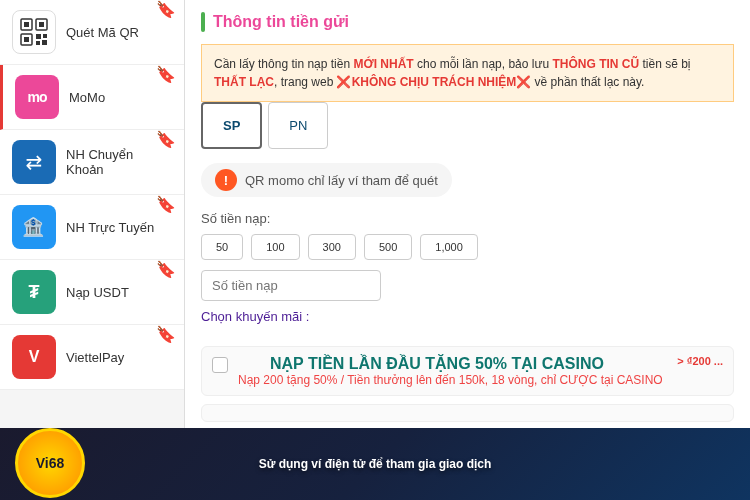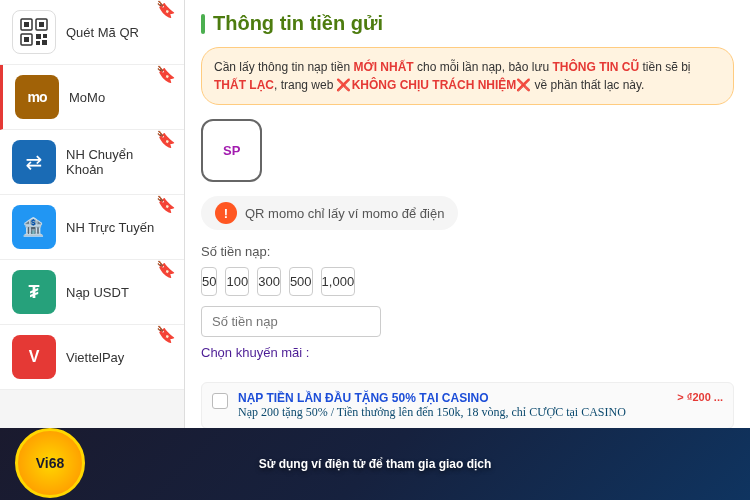--- a/index.html
+++ b/index.html
@@ -19,47 +19,47 @@
     .icon-qr { background: #fff; border: 1px solid #ddd; }
     .icon-momo { background: #ae2070; color: white; font-size: 22px; font-weight: bold; border-radius: 8px; }
     .icon-bank { background: #1a6bb5; color: white; border-radius: 8px; font-size: 20px; }
     .icon-online { background: #2196f3; color: white; border-radius: 8px; font-size: 20px; }
     .icon-usdt { background: #26a17b; color: white; border-radius: 8px; font-size: 18px; font-weight: bold; }
     .icon-viettel { background: #e53935; color: white; border-radius: 8px; font-size: 18px; }
 
     
     .content { flex: 1; background: #fff; overflow-y: auto; padding: 12px 16px; }
 
-    .section-title { display: flex; align-items: center; font-size: 20px; font-weight: bold; color: #4d7c0f; margin-bottom: 12px; }
+    .section-title { display: flex; align-items: center; font-size: 16px; font-weight: bold; color: #ec4899; margin-bottom: 12px; }
     .section-title-bar { width: 4px; height: 20px; background: #4caf50; margin-right: 8px; border-radius: 2px; }
 
-    .warning-box { background: #fff3e0; border: 1px solid #ffcc80; border-radius: 18px; padding: 10px 12px; margin-bottom: 14px; font-size: 12px; color: #333; line-height: 1.5; }
+    .warning-box { background: #fff3e0; border: 1px solid #ffcc80; border-radius: 0; padding: 10px 12px; font-size: 12px; color: #333; line-height: 1.5; }
     .warning-box strong { color: #e53935; }
 
     .tabs-row { display: flex; gap: 6px; margin-bottom: 14px; }
-    .tab-btn { padding: 22px 20px; border: 1px solid #ccc; border-radius: 12px; background: #fff; font-size: 13px; cursor: pointer; font-weight: 500; color: #a21caf; }
+    .tab-btn { padding: 14px 20px; border: 1px solid #ccc; border-radius: 4px; background: #fff; font-size: 13px; cursor: pointer; font-weight: 500; color: #0c4a6e; }
     .tab-btn.active { background: #fff; border: 2px solid #666; font-weight: bold; }
 
     .notice-row { display: flex; align-items: center; background: #f5f5f5; border-radius: 20px; padding: 6px 14px; margin-bottom: 14px; font-size: 13px; color: #555; width: fit-content; }
     .notice-icon { width: 22px; height: 22px; background: #ff5722; border-radius: 50%; color: white; font-size: 13px; font-weight: bold; display: flex; align-items: center; justify-content: center; margin-right: 8px; flex-shrink: 0; }
 
     .amount-label { font-size: 13px; color: #555; margin-bottom: 8px; }
     .amount-btns { display: flex; gap: 8px; margin-bottom: 10px; flex-wrap: wrap; }
-    .amount-btn { padding: 6px 0; border: 1px solid #ccc; border-radius: 4px; background: #fff; font-size: 13px; cursor: pointer; color: #333; }
+    .amount-btn { padding: 6px 14px; border: 1px solid #ccc; border-radius: 4px; background: #fff; font-size: 11px; cursor: pointer; color: #333; }
 
     .amount-input { width: 180px; border: 1px solid #ccc; border-radius: 4px; padding: 7px 10px; font-size: 13px; color: #999; margin-bottom: 8px; }
 
     .min-max-text { font-size: 12px; color: #e53935; margin-bottom: 14px; }
 
     .promo-label { font-size: 13px; color: #4c1d95; margin-bottom: 22px; }
     .promo-item { display: flex; align-items: flex-start; border: 1px solid #eee; border-radius: 6px; padding: 8px 10px; margin-bottom: 8px; background: #fafafa; cursor: pointer; }
     .promo-checkbox { width: 16px; height: 16px; border: 1px solid #bbb; border-radius: 3px; margin-right: 10px; margin-top: 2px; flex-shrink: 0; background: #fff; }
     .promo-content { flex: 1; }
-    .promo-title { font-size: 12px; color: #1d4ed8; font-weight: bold; text-transform: uppercase; }
-    .promo-desc { font-size: 12px; color: #0c4a6e; font-family: Liberation Serif, serif; }
+    .promo-title { font-size: 16px; color: #0f766e; font-weight: bold; text-transform: uppercase; margin-left: 32px; }
+    .promo-desc { font-size: 12px; color: #ef4444; }
     .promo-badge { font-size: 11px; color: #e53935; font-weight: bold; white-space: nowrap; margin-left: 14px; }
 
     
     .footer-banner { height: 72px; background: linear-gradient(135deg, #1a1a2e 0%, #16213e 50%, #0f3460 100%); display: flex; align-items: center; justify-content: center; position: relative; overflow: hidden; flex-shrink: 0; }
     .footer-logo { position: absolute; left: 10px; bottom: 0; width: 80px; height: 76px; display: flex; align-items: flex-end; justify-content: center; }
     .logo-circle { width: 70px; height: 70px; background: radial-gradient(circle, #ffd700, #ff8c00); border-radius: 50%; display: flex; align-items: center; justify-content: center; font-size: 22px; font-weight: bold; color: #1a1a2e; border: 3px solid #ffd700; margin-bottom: 2px; }
     .footer-text { font-size: 12px; font-weight: bold; color: #fff; text-shadow: 0 2px 4px rgba(0,0,0,0.5); }
   </style>
 </head>
 <body>
@@ -80,21 +80,21 @@
       <rect x="17" y="17" width="5" height="5" fill="#333"></rect>
       <rect x="24" y="17" width="4" height="4" fill="#333"></rect>
       <rect x="17" y="24" width="4" height="4" fill="#333"></rect>
       <rect x="23" y="23" width="5" height="5" fill="#333"></rect>
     </svg>
         </div>
         <span class="sidebar-label">Quét Mã QR</span>
         <span class="bookmark-icon">🔖</span>
       </div>
       <div class="sidebar-item active">
-        <div class="sidebar-icon icon-momo" style="background: #a16207; align-items: center;">
+        <div class="sidebar-icon icon-momo" style="background: #ec4899; align-items: center;">
           <span style="color:white;font-weight:900;font-size:14px;letter-spacing:-1px;">mo</span>
         </div>
         <span class="sidebar-label">MoMo</span>
         <span class="bookmark-icon">🔖</span>
       </div>
       <div class="sidebar-item">
         <div class="sidebar-icon icon-bank" style="background: rgb(26, 107, 181);">
           <span style="color:white;font-size:20px;">⇄</span>
         </div>
         <span class="sidebar-label">NH Chuyển Khoản</span>
@@ -129,25 +129,26 @@
       <span>Thông tin tiền gửi</span>
     </div>
 
     <div class="warning-box">
       <span>Cần lấy thông tin nạp tiền <strong>MỚI NHẤT</strong> cho mỗi lần nạp, bảo lưu <strong>THÔNG TIN CŨ</strong> tiền sẽ bị <strong>THẤT LẠC</strong>, trang web ❌<strong>KHÔNG CHỊU TRÁCH NHIỆM</strong>❌ về phần thất lạc này.</span>
     </div>
 
     <div class="tabs-row">
 
     <button class="tab-btn active">SP</button>
+        <button class="tab-btn">PN</button>
       </div>
 
     <div class="notice-row">
       <div class="notice-icon">!</div>
-      <span>QR momo chỉ lấy ví momo để điện</span>
+      <span>QR momo chỉ lấy ví tham để quét</span>
     </div>
 
     <div class="amount-label">Số tiền nạp:</div>
 
     <div class="amount-btns">
 
     <button class="amount-btn">50</button>
         <button class="amount-btn">100</button>
         <button class="amount-btn">300</button>
         <button class="amount-btn">500</button>

